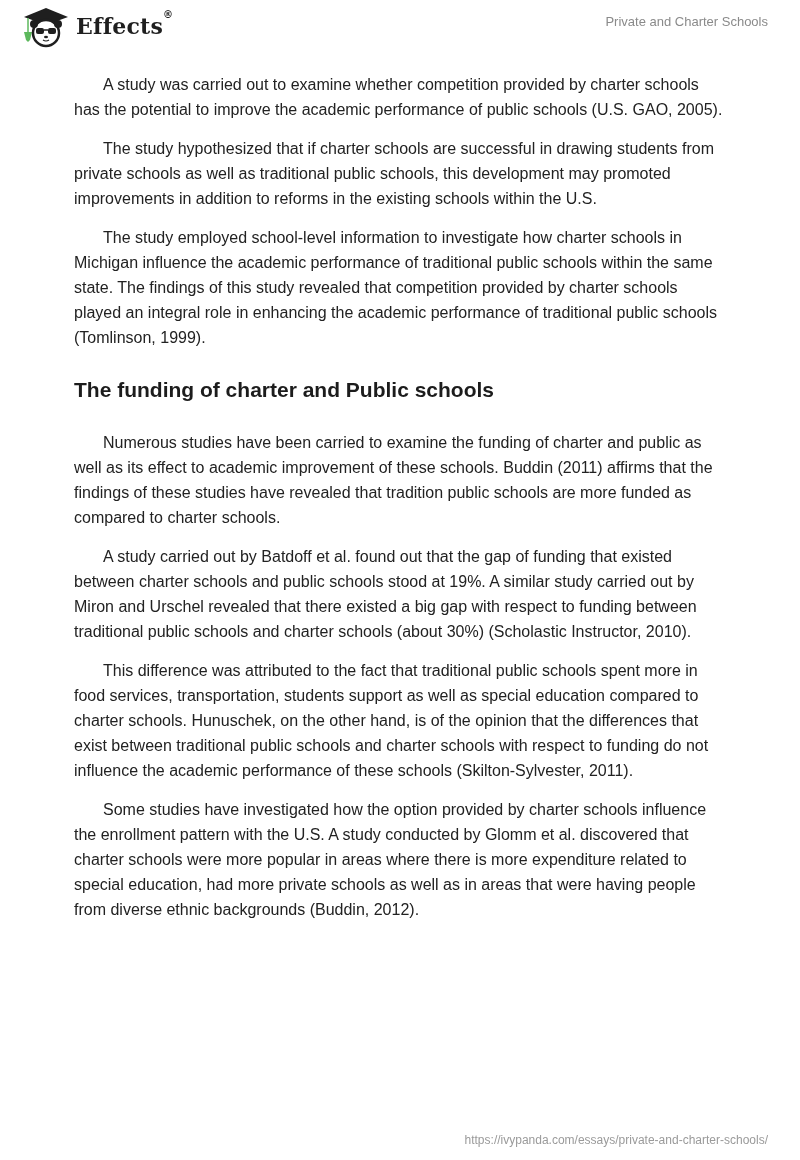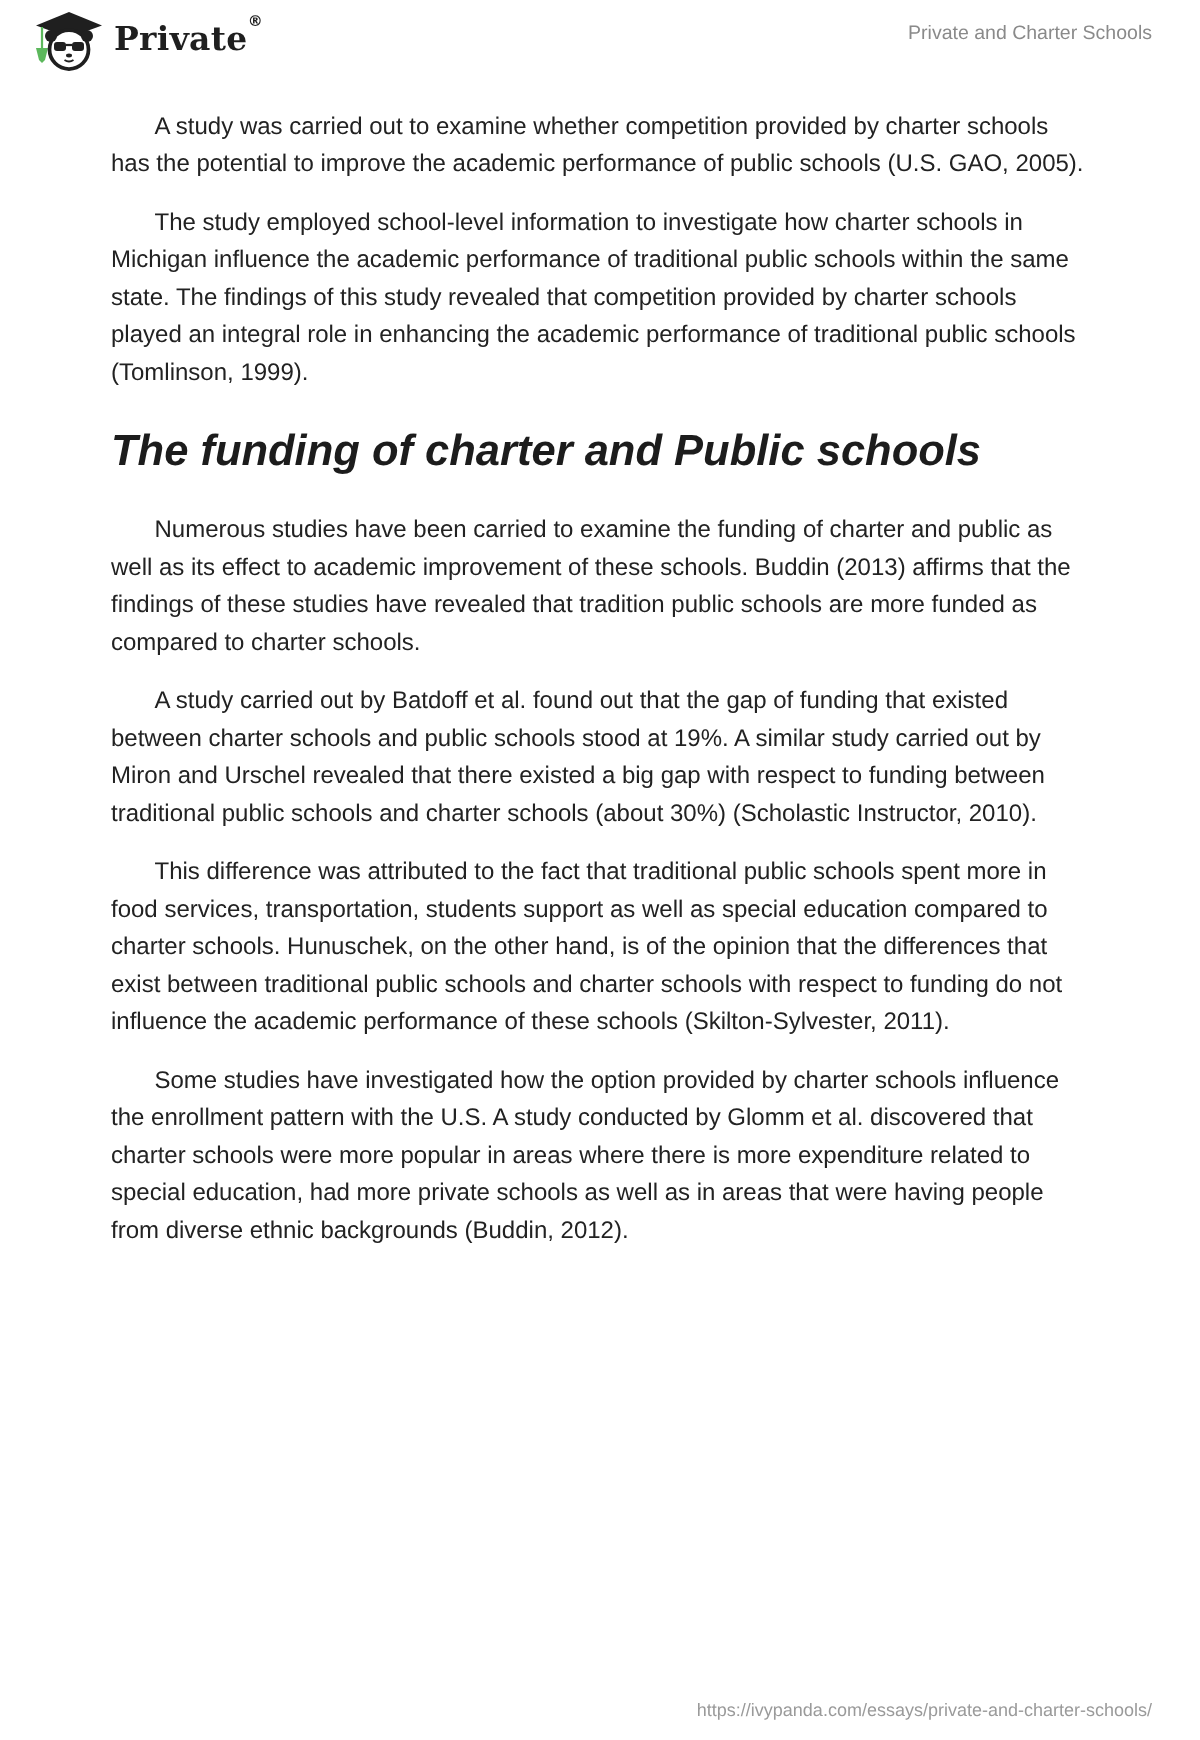--- a/index.html
+++ b/index.html
@@ -40,27 +40,26 @@
       position: absolute; left: 74px; top: 72px; width: 654px;
     }
     .para {
       font-size: 16px;
       line-height: 25px;
       color: #222222;
       text-indent: 29px;
       margin-bottom: 14px;
     }
     .heading {
-      font-size: 29px;
+      font-size: 21px;
       font-weight: bold;
       color: #1c1c1c;
       line-height: 36px;
       margin-top: 22px;
       margin-bottom: 22px;
-      font-style: italic;
     }
     .footer-url {
       position: absolute; right: 32px; top: 1133px;
       font-size: 12px; color: #9a9a9a; margin-left: 37px;
     }
   </style>
 </head>
 <body>
 
 <div class="header">
@@ -78,30 +77,31 @@
       <circle cx="18" cy="20" r="4" fill="#1f1f1f"></circle>
       <circle cx="42" cy="20" r="4" fill="#1f1f1f"></circle>
 
       <rect x="20" y="24" width="8" height="6" rx="2" fill="#1f1f1f"></rect>
       <rect x="32" y="24" width="8" height="6" rx="2" fill="#1f1f1f"></rect>
       <line x1="28" y1="26" x2="32" y2="26" stroke="#1f1f1f" stroke-width="1.5"></line>
 
       <ellipse cx="30" cy="33" rx="2" ry="1.3" fill="#1f1f1f"></ellipse>
       <path d="M27,36 Q30,38 33,36" stroke="#1f1f1f" stroke-width="1.2" fill="none"></path>
     </svg>
-    <span class="logo-text"><span>Private</span><span class="logo-reg">®</span></span>
+    <span class="logo-text"><span>Effects</span><span class="logo-reg">®</span></span>
   </div>
   <div class="doc-title">Private and Charter Schools</div>
 </div>
 
 <div class="content">
   <p class="para">A study was carried out to examine whether competition provided by charter schools has the potential to improve the academic performance of public schools (U.S. GAO, 2005).</p>
+  <p class="para">The study hypothesized that if charter schools are successful in drawing students from private schools as well as traditional public schools, this development may promoted improvements in addition to reforms in the existing schools within the U.S.</p>
   <p class="para">The study employed school-level information to investigate how charter schools in Michigan influence the academic performance of traditional public schools within the same state. The findings of this study revealed that competition provided by charter schools played an integral role in enhancing the academic performance of traditional public schools (Tomlinson, 1999).</p>
 
   <h2 class="heading">The funding of charter and Public schools</h2>
-  <p class="para">Numerous studies have been carried to examine the funding of charter and public as well as its effect to academic improvement of these schools. Buddin (2013) affirms that the findings of these studies have revealed that tradition public schools are more funded as compared to charter schools.</p>
+  <p class="para">Numerous studies have been carried to examine the funding of charter and public as well as its effect to academic improvement of these schools. Buddin (2011) affirms that the findings of these studies have revealed that tradition public schools are more funded as compared to charter schools.</p>
   <p class="para">A study carried out by Batdoff et al. found out that the gap of funding that existed between charter schools and public schools stood at 19%. A similar study carried out by Miron and Urschel revealed that there existed a big gap with respect to funding between traditional public schools and charter schools (about 30%) (Scholastic Instructor, 2010).</p>
   <p class="para">This difference was attributed to the fact that traditional public schools spent more in food services, transportation, students support as well as special education compared to charter schools. Hunuschek, on the other hand, is of the opinion that the differences that exist between traditional public schools and charter schools with respect to funding do not influence the academic performance of these schools (Skilton-Sylvester, 2011).</p>
 
   <p class="para">Some studies have investigated how the option provided by charter schools influence the enrollment pattern with the U.S. A study conducted by Glomm et al. discovered that charter schools were more popular in areas where there is more expenditure related to special education, had more private schools as well as in areas that were having people from diverse ethnic backgrounds (Buddin, 2012).</p>
 </div>
 
 <div class="footer-url">https://ivypanda.com/essays/private-and-charter-schools/</div>
 
 </body></html>

